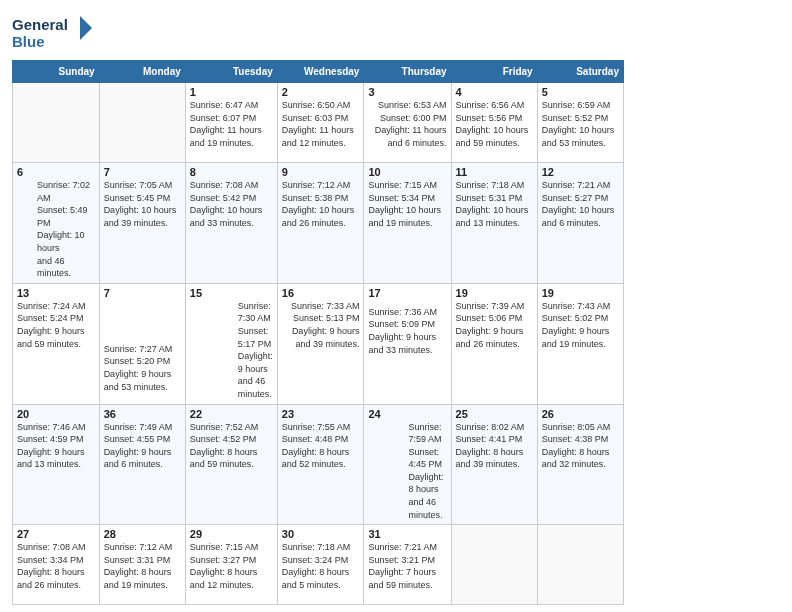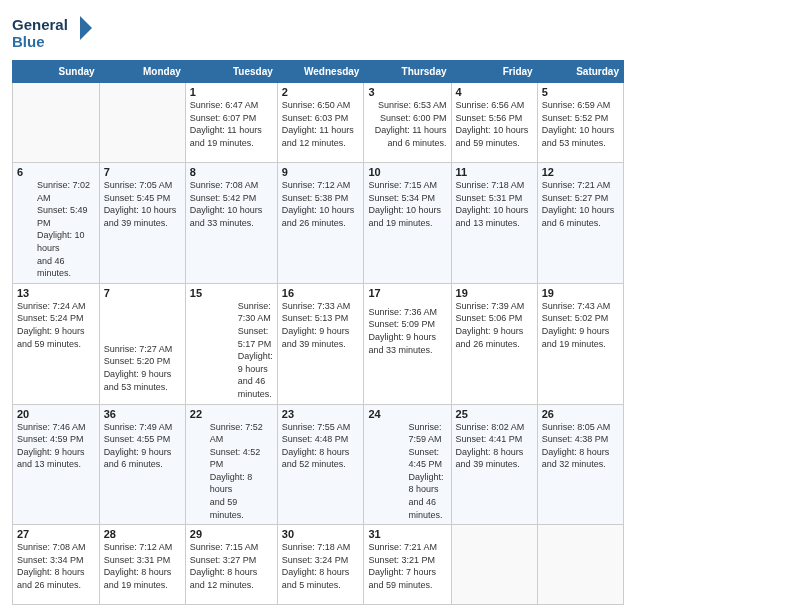--- a/index.html
+++ b/index.html
@@ -219,21 +219,21 @@
           </td>
           <td>
             <span class="day-num">15</span>
             <div class="day-info" style="white-space: pre-line; margin-left: 48px;">Sunrise: 7:30 AM
 Sunset: 5:17 PM
 Daylight: 9 hours
 and 46 minutes.</div>
           </td>
           <td>
             <span class="day-num">16</span>
-            <div class="day-info" style="white-space: pre-line;">Sunrise: 7:33 AM
+            <div class="day-info" style="white-space: pre-line; text-align: right;">Sunrise: 7:33 AM
 Sunset: 5:13 PM
 Daylight: 9 hours
 and 39 minutes.</div>
           </td>
           <td>
             <span class="day-num">17</span>
             <div class="day-info" style="white-space: pre-line; margin-top: 7px;">Sunrise: 7:36 AM
 Sunset: 5:09 PM
 Daylight: 9 hours
 and 33 minutes.</div>
@@ -263,21 +263,21 @@
           </td>
           <td>
             <span class="day-num">36</span>
             <div class="day-info" style="white-space: pre-line;">Sunrise: 7:49 AM
 Sunset: 4:55 PM
 Daylight: 9 hours
 and 6 minutes.</div>
           </td>
           <td>
             <span class="day-num">22</span>
-            <div class="day-info" style="white-space: pre-line; margin-left: 20px;">Sunrise: 7:52 AM
+            <div class="day-info" style="white-space: pre-line;">Sunrise: 7:52 AM
 Sunset: 4:52 PM
 Daylight: 8 hours
 and 59 minutes.</div>
           </td>
           <td>
             <span class="day-num">23</span>
             <div class="day-info" style="white-space: pre-line;">Sunrise: 7:55 AM
 Sunset: 4:48 PM
 Daylight: 8 hours
 and 52 minutes.</div>

